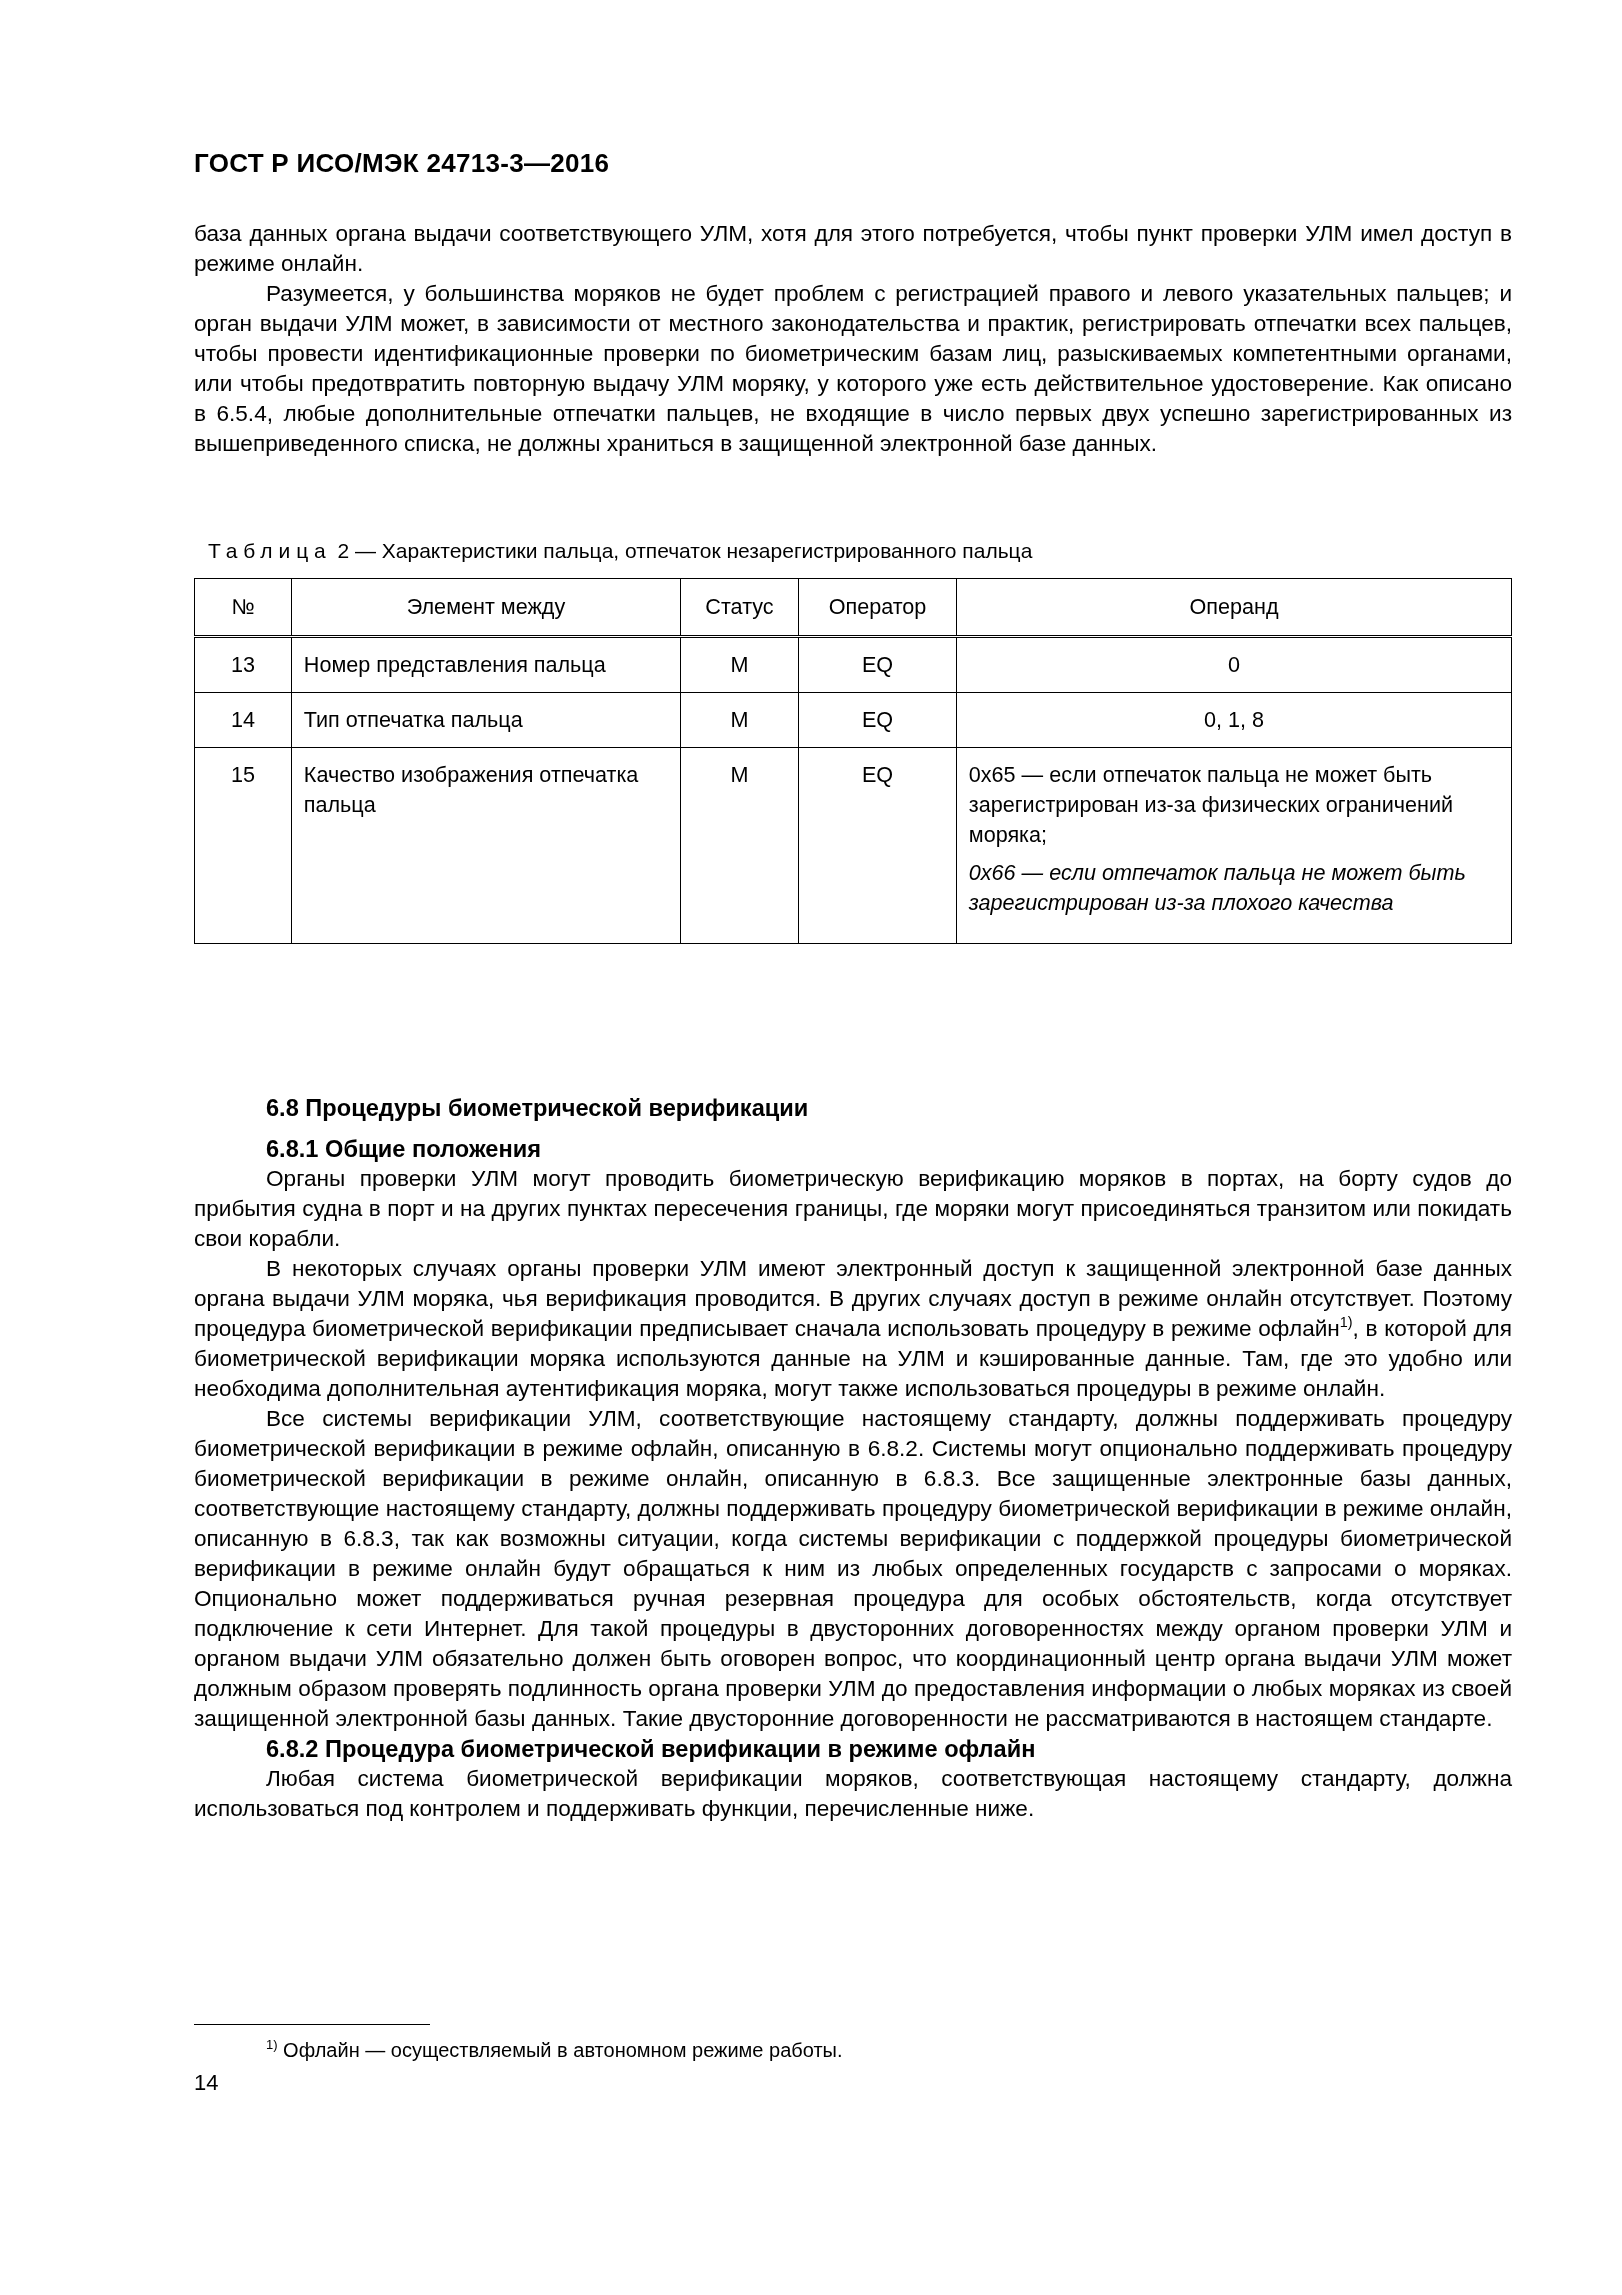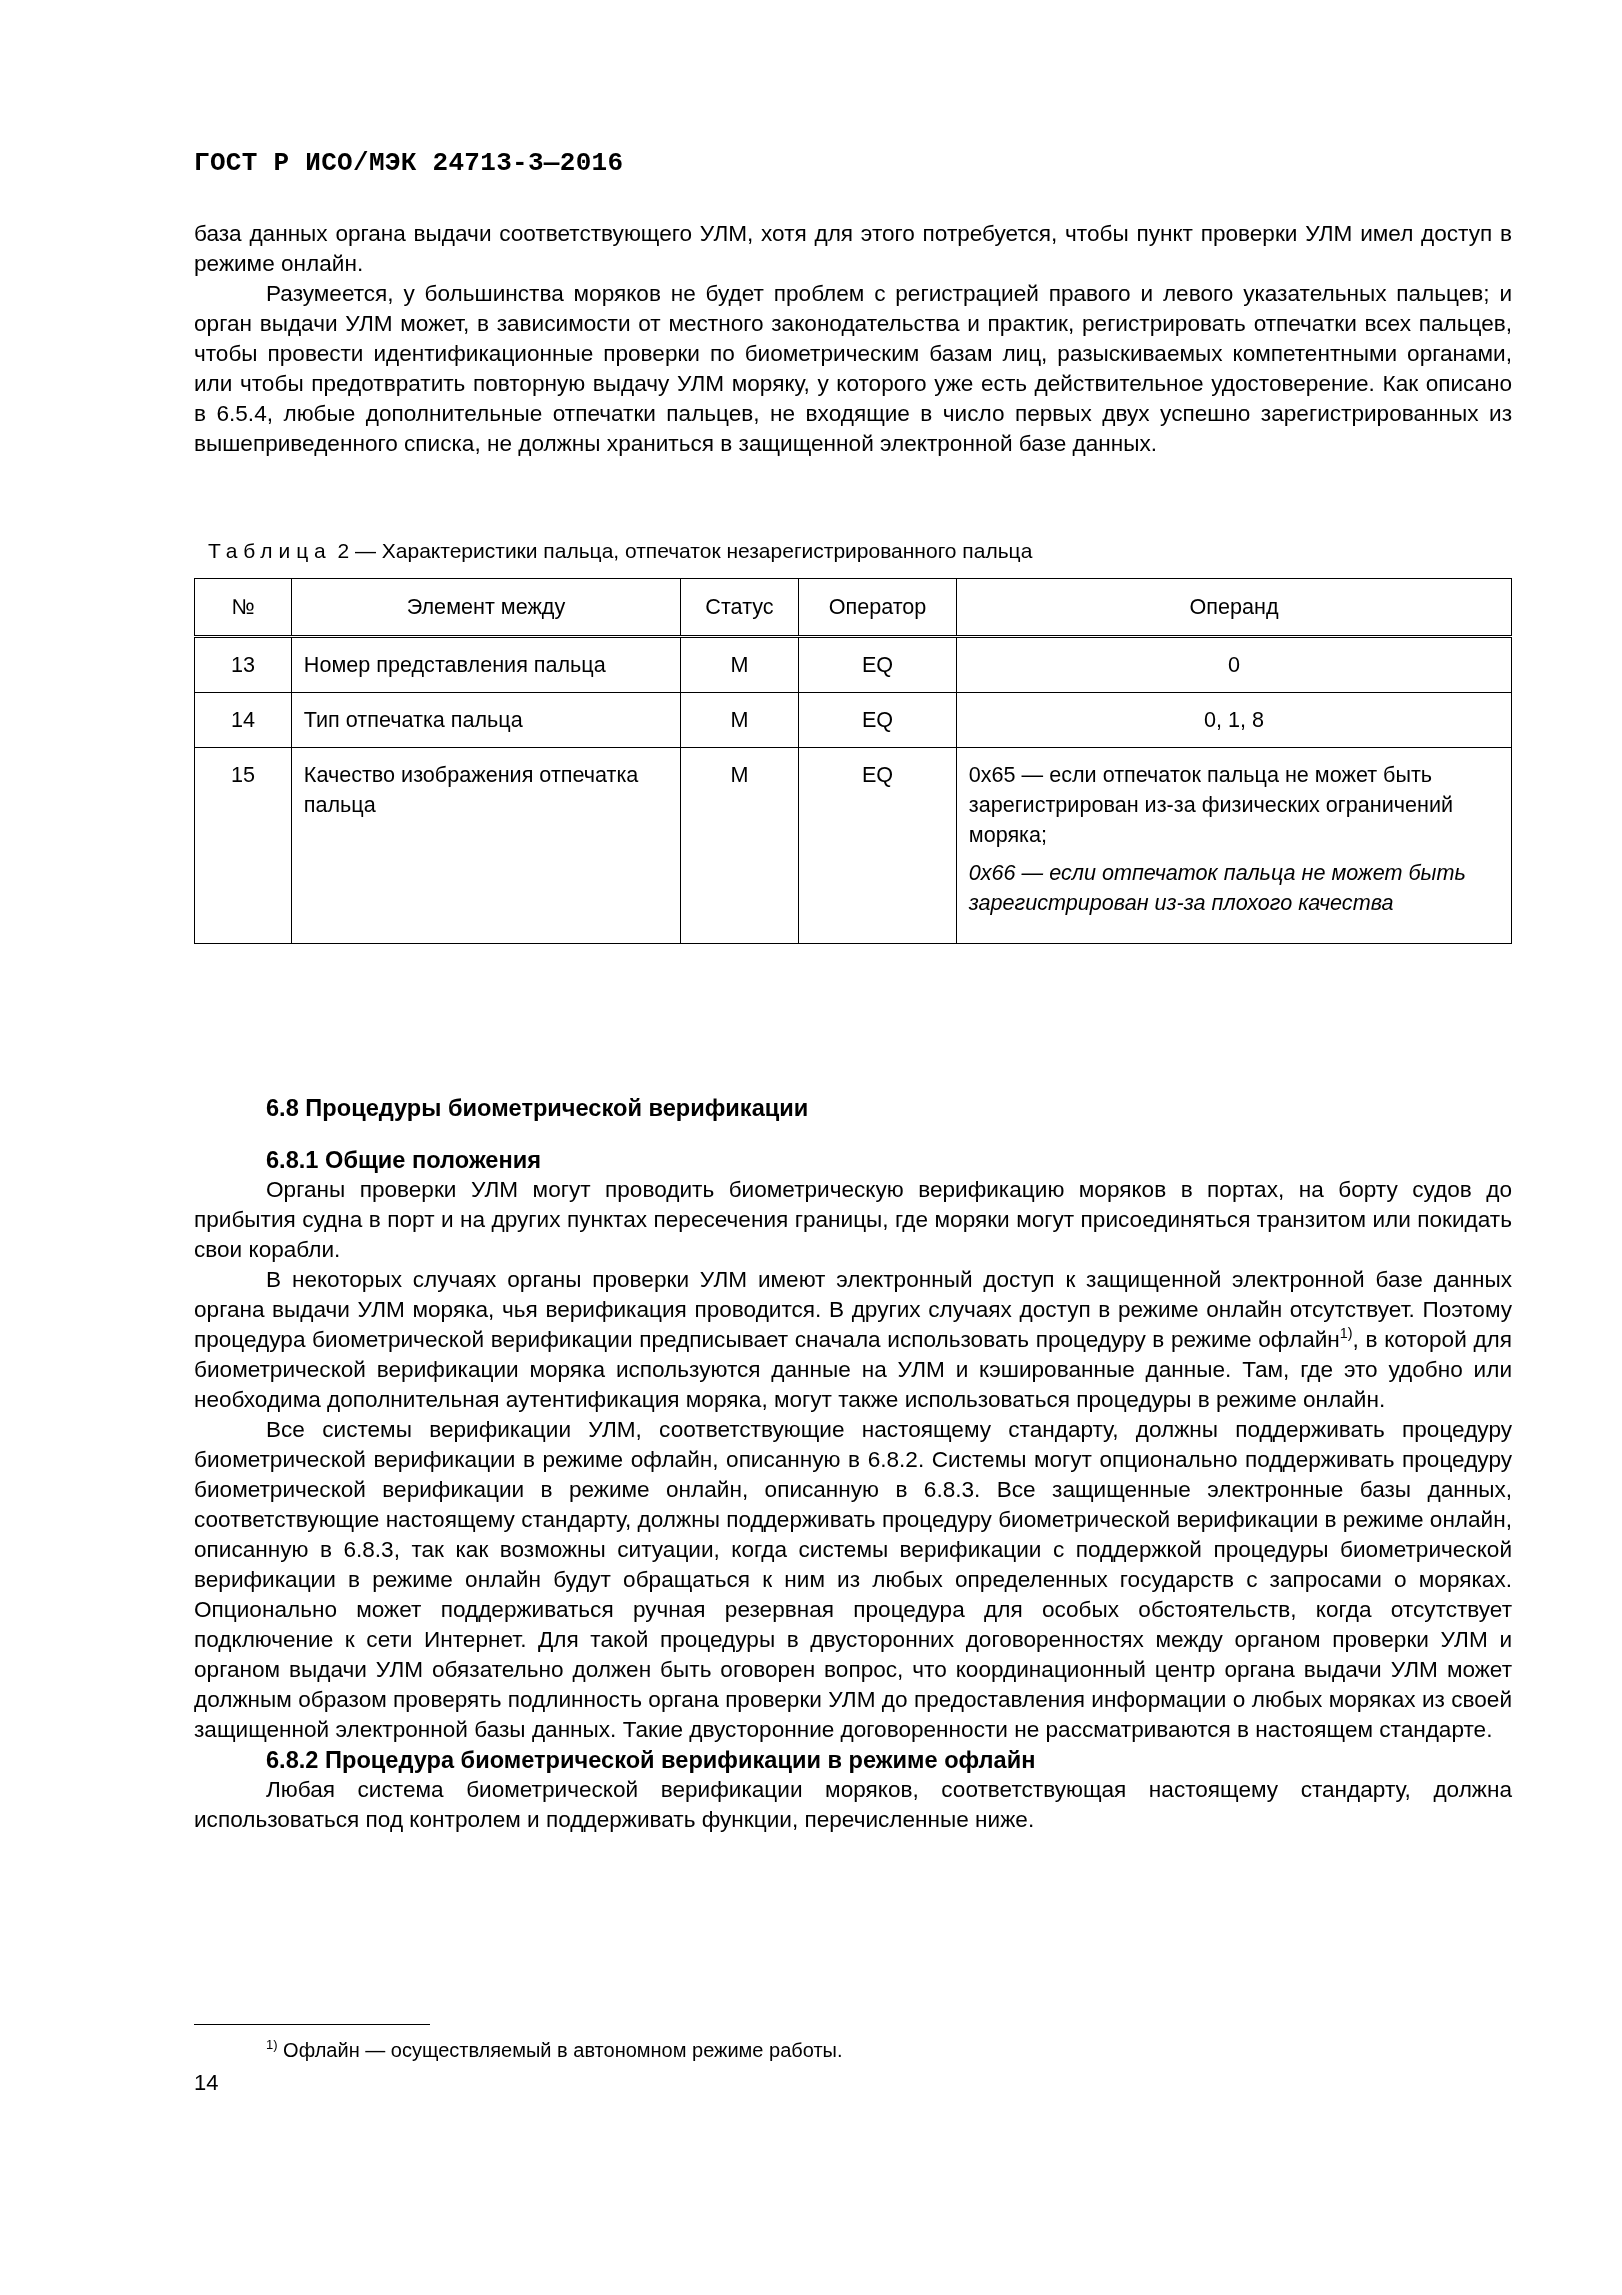--- a/index.html
+++ b/index.html
@@ -1,35 +1,35 @@
 <!DOCTYPE html>
 <html style="font-size:10.5px"><head>
 <meta charset="utf-8">
 <style>
   html, body { margin: 0; padding: 0; background: #ffffff; }
   body { width: 1623px; height: 2295px; position: relative; overflow: hidden;
          font-family: "Liberation Sans", sans-serif; color: #000; }
   .page { position: absolute; left: 194px; top: 0; width: 1318px; }
-  .doc-title { position: absolute; left: 0; top: 148px; font-size: 26px; font-weight: bold; letter-spacing: 0.3px; white-space: nowrap; font-family: Liberation Mono, monospace; }
+  .doc-title { position: absolute; left: 0; top: 148px; font-size: 26px; font-weight: bold; letter-spacing: 0.3px; white-space: nowrap; }
   .body-text { font-size: 22.6px; line-height: 30px; text-align: justify; margin: 0; }
   .indent { text-indent: 72px; }
   #intro { position: absolute; left: 0; top: 219px; width: 1318px; }
   .caption { position: absolute; left: 14px; top: 538px; font-size: 21px; line-height: 26px; white-space: nowrap; }
   .caption .spaced { letter-spacing: 5.9px; }
   table.t { position: absolute; left: 0; top: 578px; width: 1318px; border-collapse: collapse; font-size: 21.6px; line-height: 30px; }
   table.t td, table.t th { border: 1.3px solid #000; vertical-align: top; padding: 0 11.8px; font-weight: normal; }
   table.t thead th { height: 56px; vertical-align: middle; text-align: center; border-bottom: 3.9px double #000; }
   table.t td.c { text-align: center; }
   table.t tbody td { padding-top: 11.8px; padding-bottom: 9.2px; }
   table.t tbody tr.r1 td { height: 33px; }
   .operand-p { margin: 0 0 7.9px 0; }
   .operand-p:last-child { margin-bottom: 16px; font-style: italic; }
   #sec { position: absolute; left: 0; top: 1093px; width: 1318px; }
   .h2 { font-weight: bold; font-size: 23.6px; line-height: 30px; text-indent: 72px; margin: 0; }
-  .h2.first { margin-bottom: 22px; }
+  .h2.first { margin-bottom: 11px; }
   sup { font-size: 14.4px; line-height: 0; vertical-align: 9.2px; }
   .fn-rule { position: absolute; left: 0; top: 2024px; width: 236px; border-top: 1.3px solid #000; }
   .fn { position: absolute; left: 72px; top: 2037px; font-size: 20px; line-height: 26px; white-space: nowrap; }
   .fn sup { font-size: 13px; vertical-align: 7.9px; }
   .pageno { position: absolute; left: 0; top: 2070px; font-size: 22px; line-height: 26px; }
 </style>
 </head>
 <body>
 
 <div class="page">

